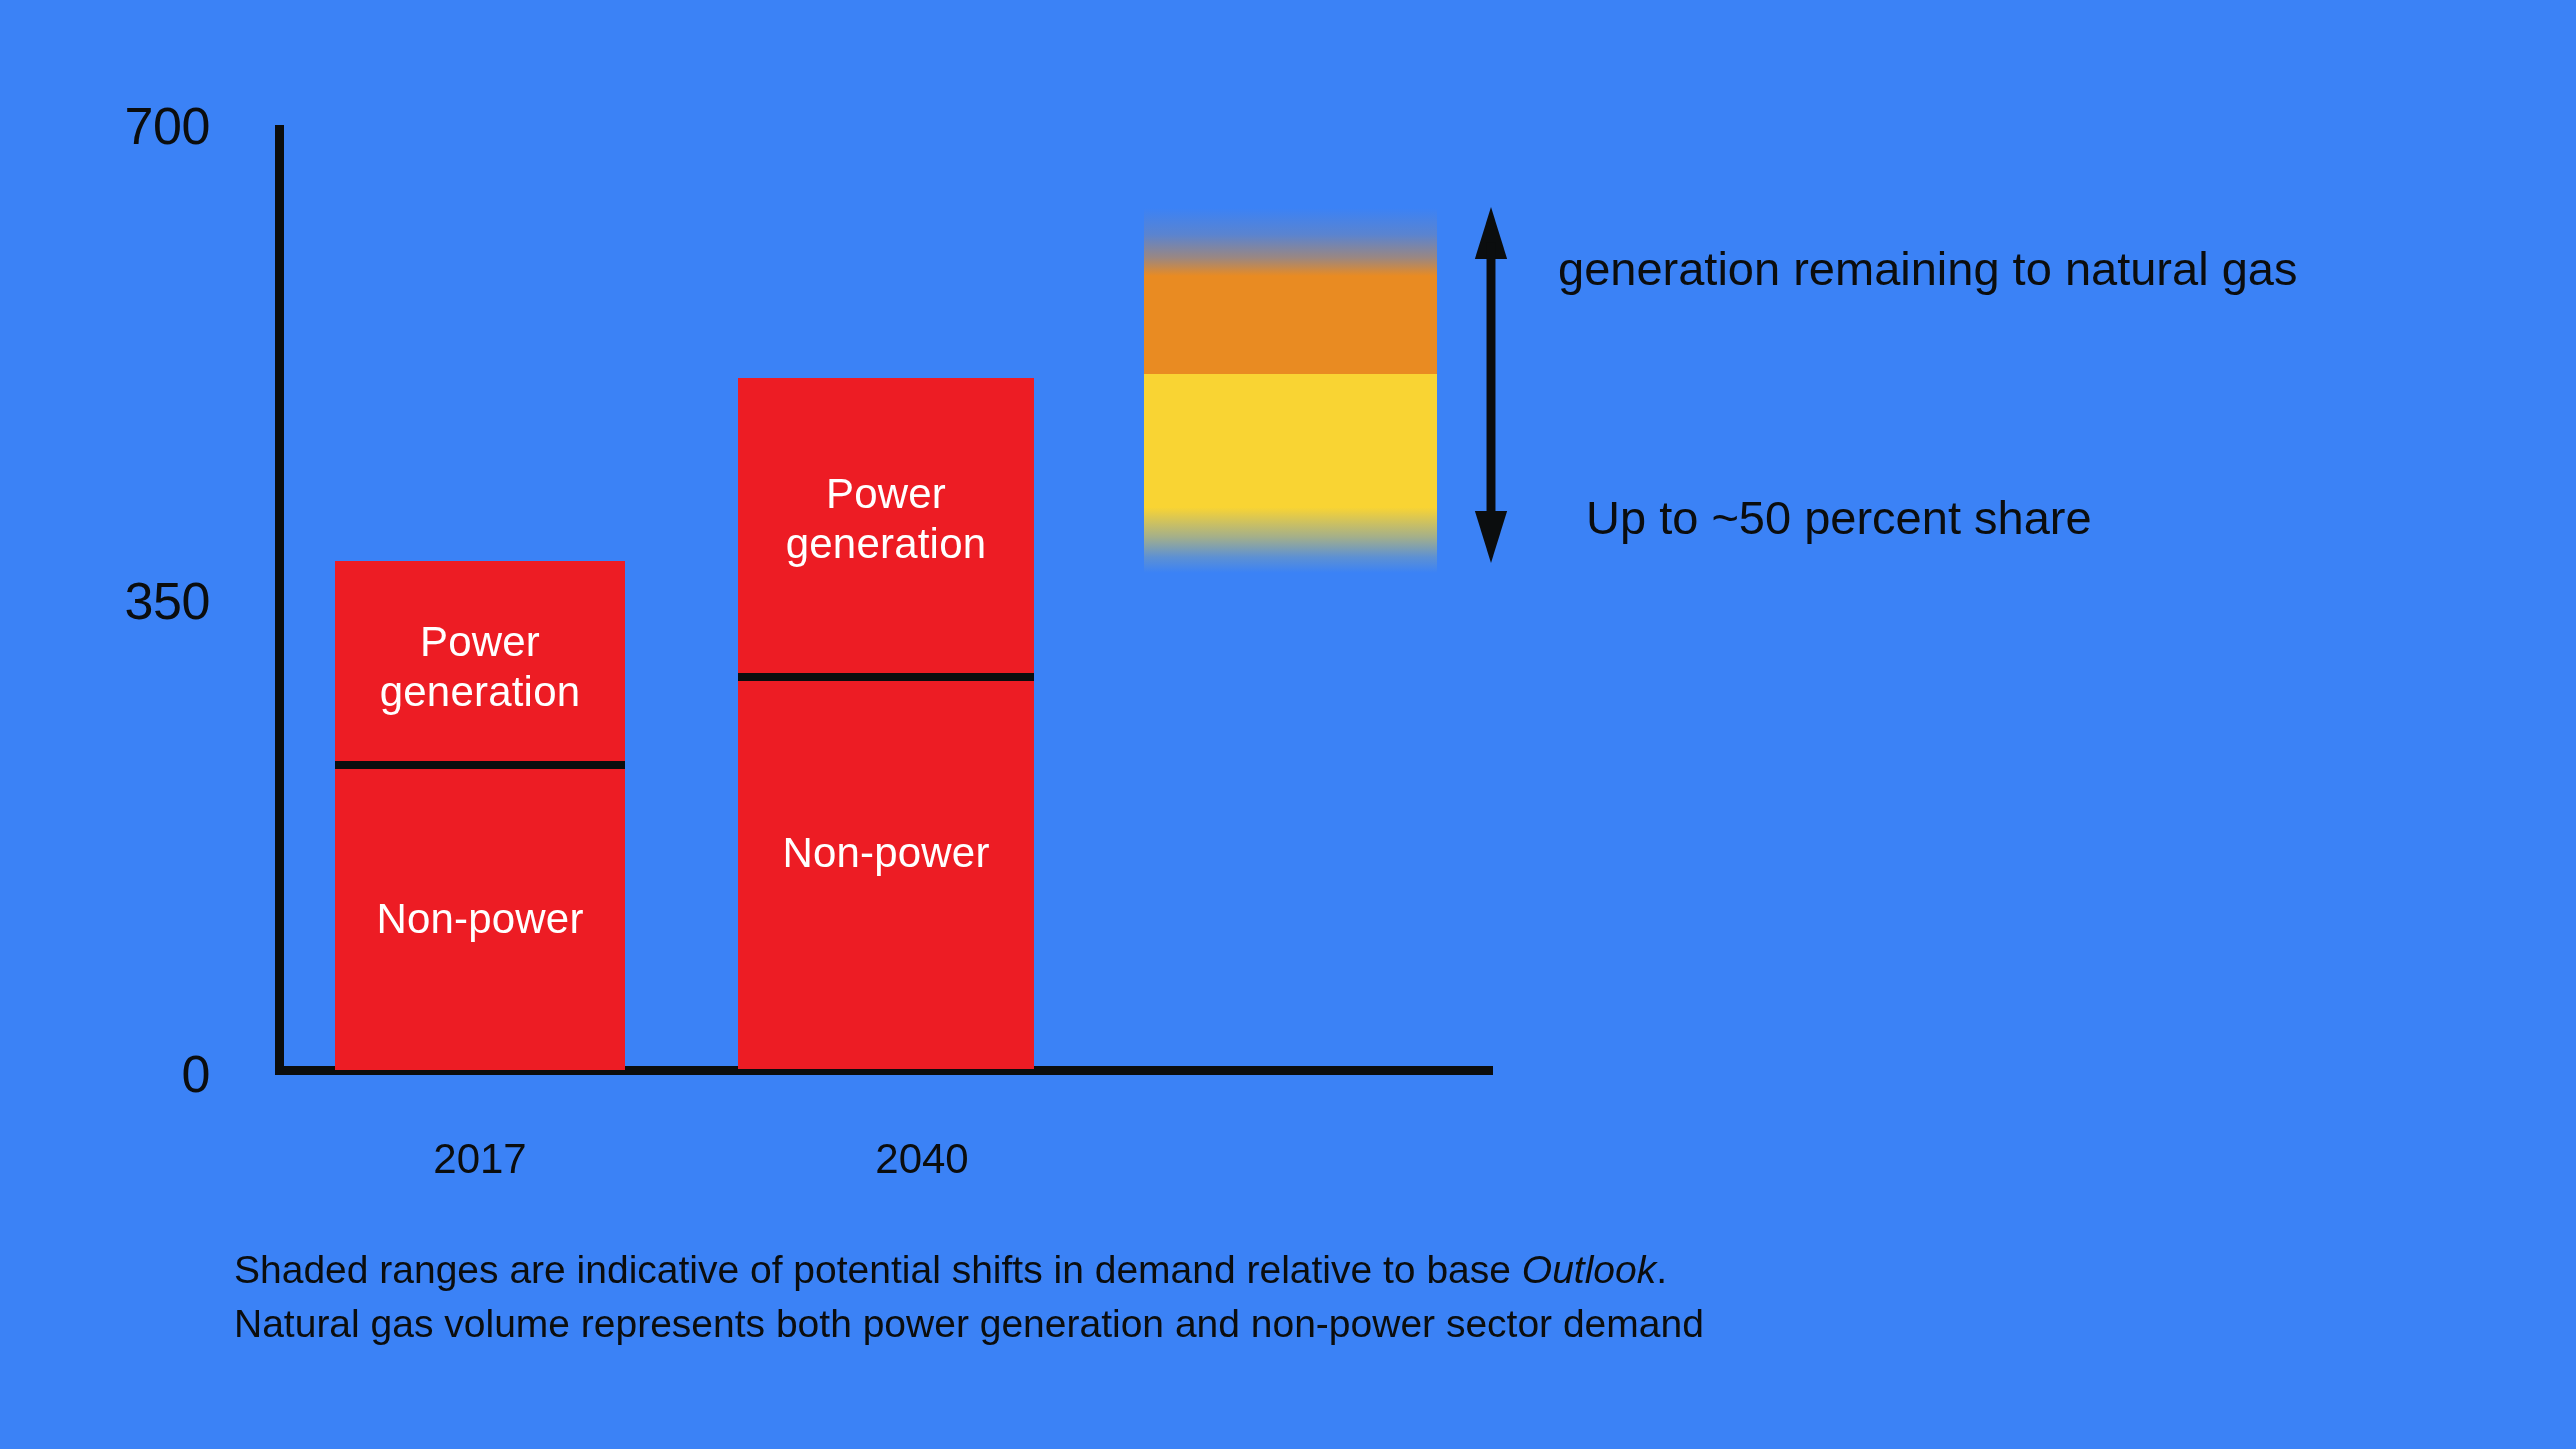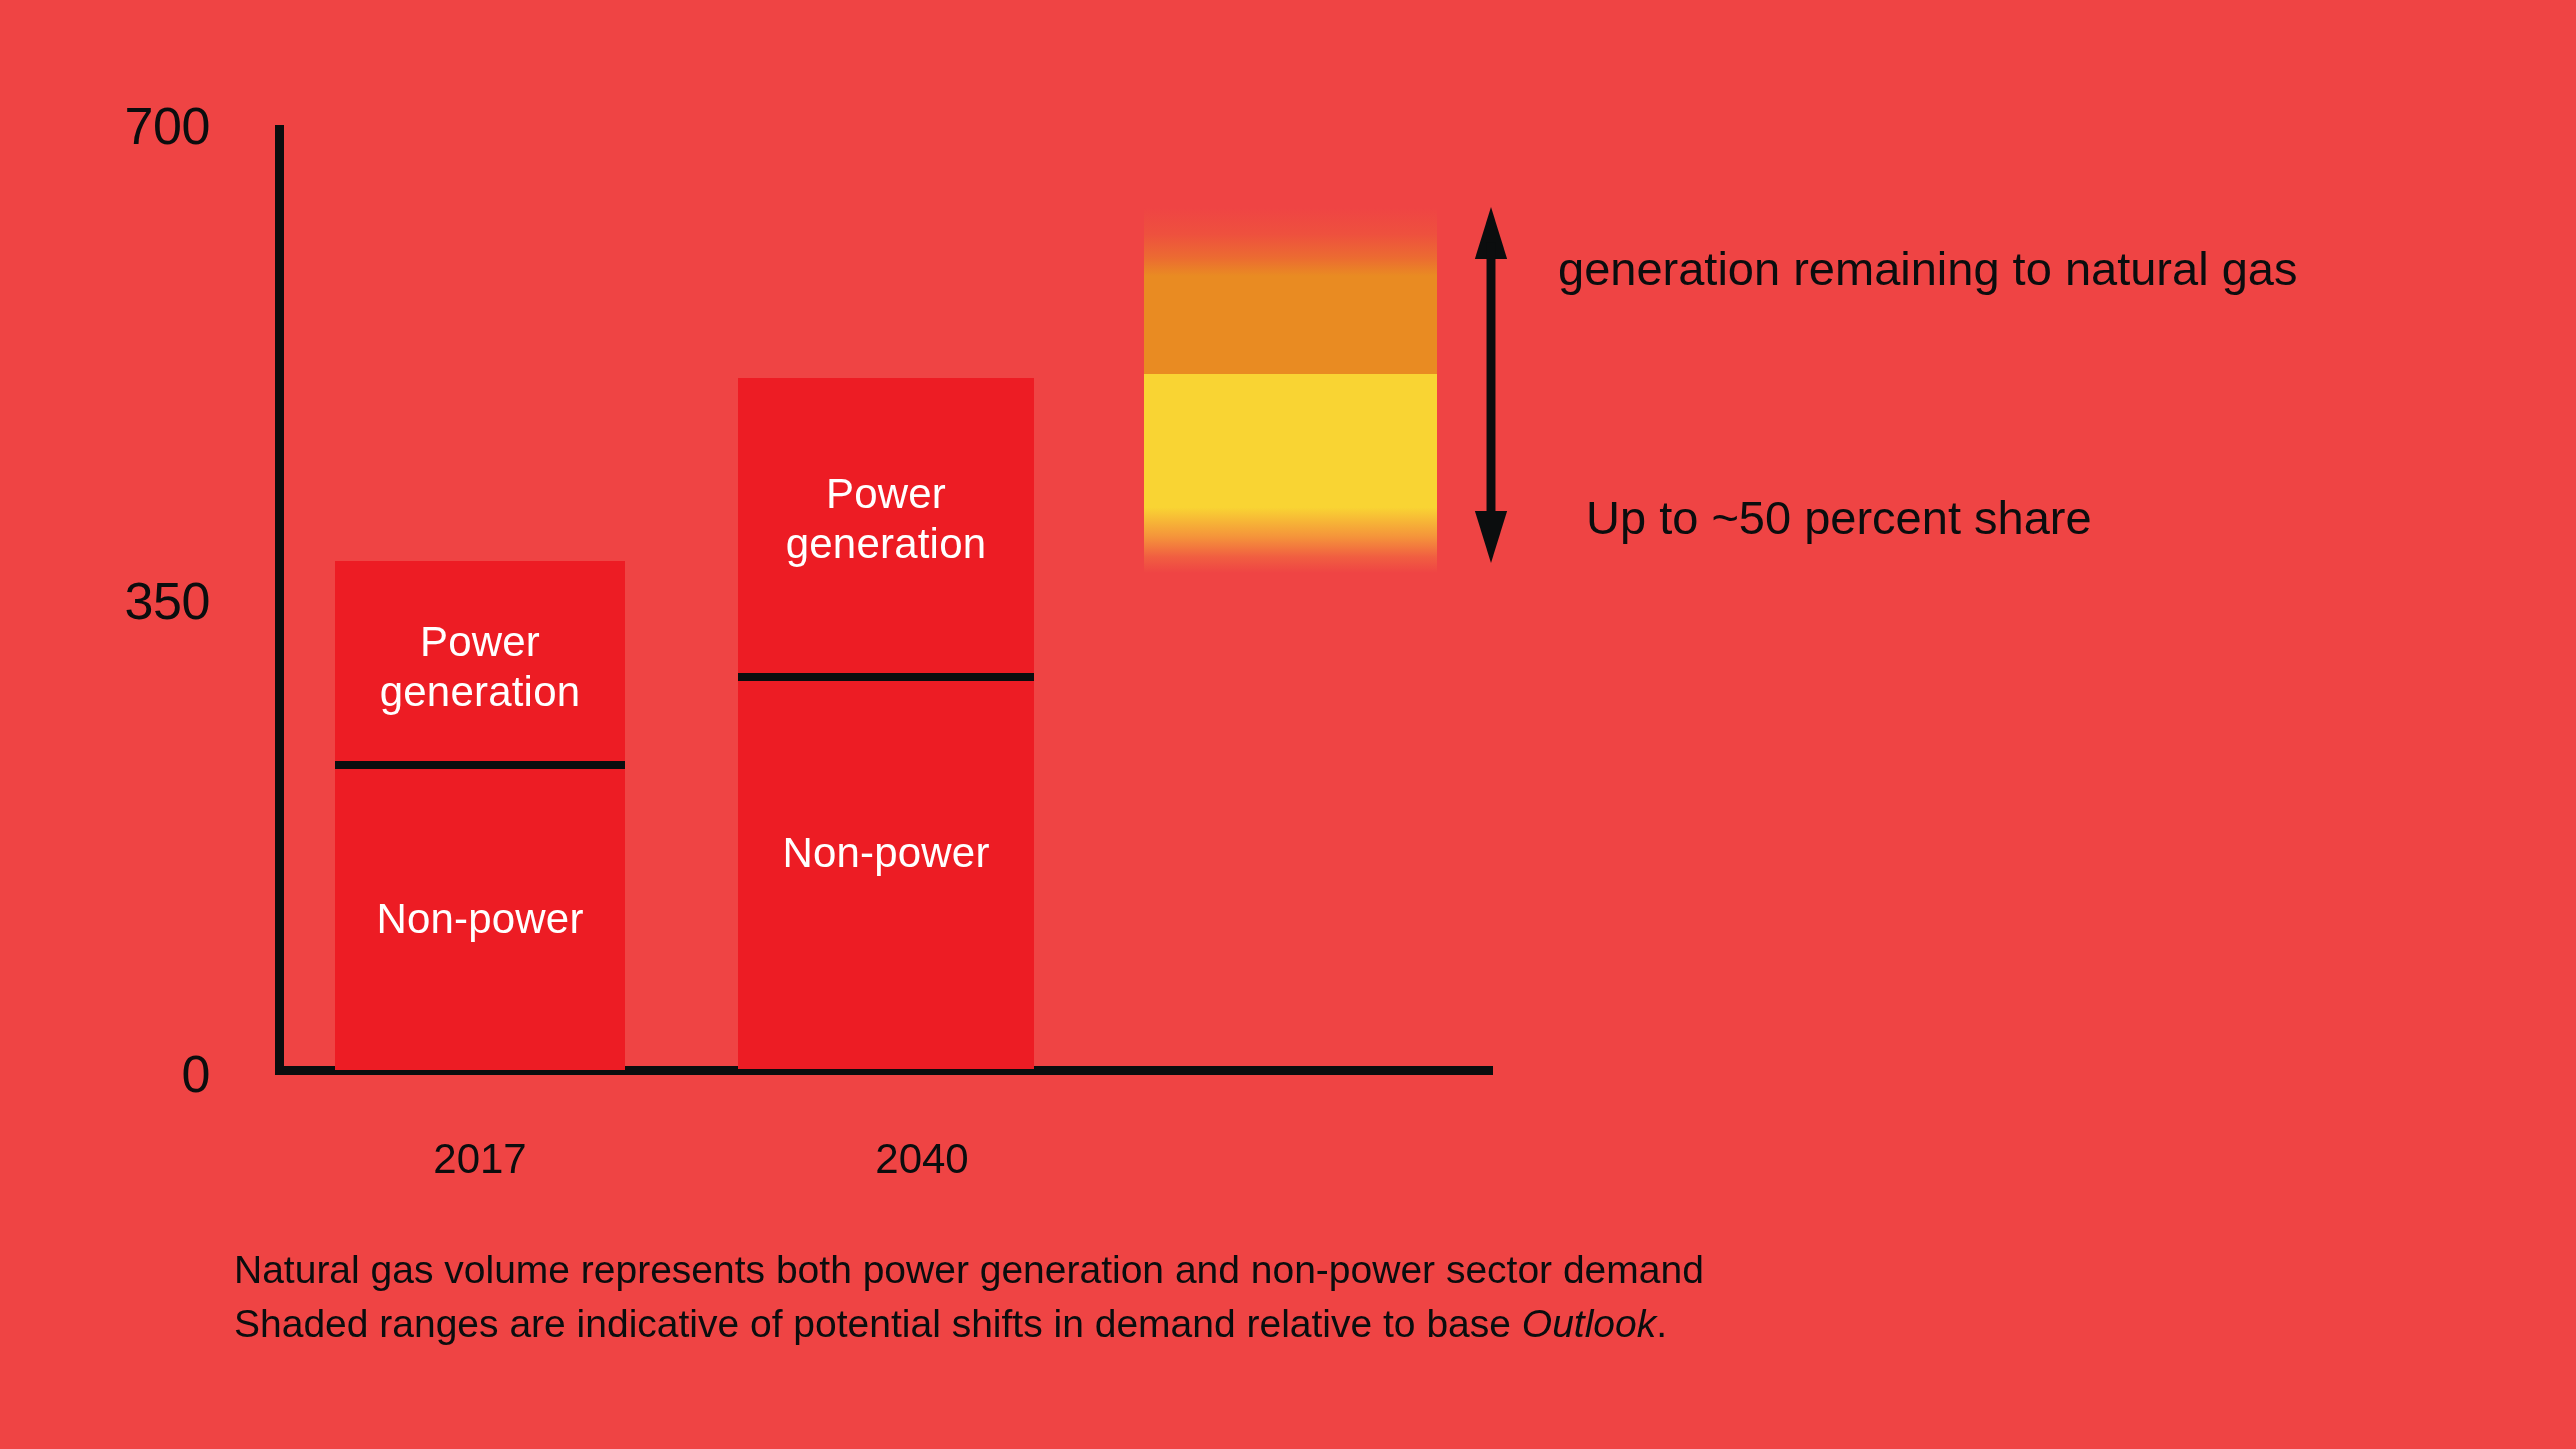--- a/index.html
+++ b/index.html
@@ -8,21 +8,21 @@
     background: #ffffff;
   }
   body {
     font-family: "Liberation Sans", sans-serif;
     -webkit-font-smoothing: antialiased;
   }
   #stage {
     position: relative;
     width: 2576px;
     height: 1449px;
-    background: #ef4444;
+    background: #3b82f6;
     overflow: hidden;
   }
 
   
   .axis-y {
     position: absolute;
     left: 275px;
     top: 125px;
     width: 9px;
     height: 950px;
@@ -225,18 +225,18 @@
 
   <div class="annot annot-top">
     <br>
     <span>generation remaining to natural gas</span>
   </div>
   <div class="annot annot-bottom">
     <span>Up to ~50 percent share</span><br>
   </div>
 
   <div class="footnote">
+    <div><span>Shaded ranges are indicative of potential shifts in demand relative to base </span><em>Outlook</em><span>.</span></div>
     <div>Natural gas volume represents both power generation and non-power sector demand</div>
-    <div><span>Shaded ranges are indicative of potential shifts in demand relative to base </span><em>Outlook</em><span>.</span></div>
   </div>
 
 </div>
 
 
 </body></html>

